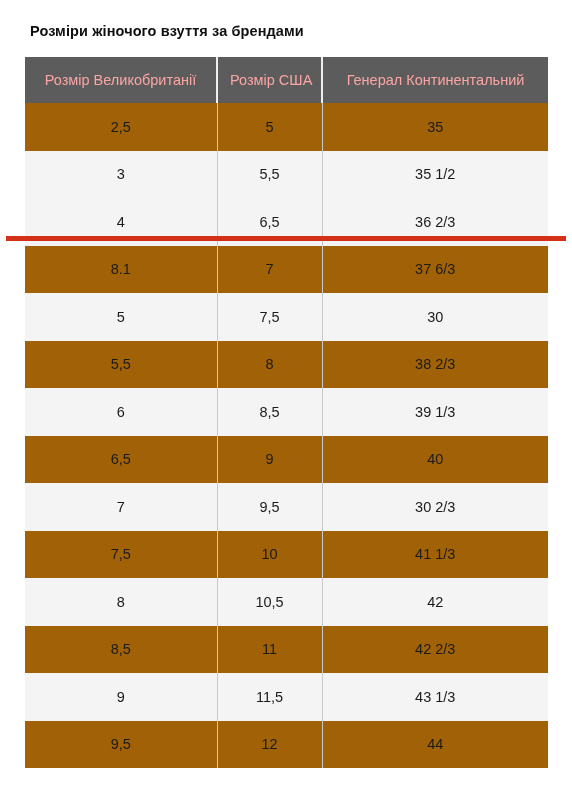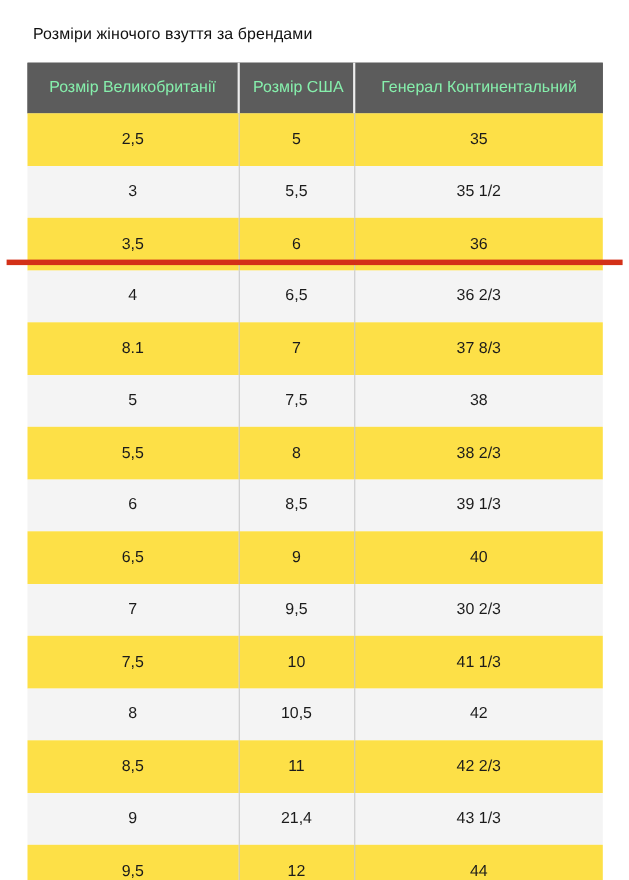--- a/index.html
+++ b/index.html
@@ -21,21 +21,21 @@
     height: 800px;
     background: #ffffff;
   }
 
   
   .page-title {
     position: absolute;
     left: 30px;
     top: 23px;
     font-size: 14.5px;
-    font-weight: normal;
+    font-weight: bold;
     color: #101010;
     letter-spacing: 0.1px;
     white-space: nowrap;
     text-align: center;
   }
 
   
   .size-table {
     position: absolute;
     left: 25px;
@@ -44,37 +44,37 @@
     border-collapse: collapse;
     table-layout: fixed;
   }
 
   
   .size-table thead tr {
     background: #5c5c5c;
   }
   .size-table thead th {
     background: #5c5c5c;
-    color: #86efac;
+    color: #fca5a5;
     font-size: 14.5px;
     font-weight: normal;
     height: 46px;
     padding: 0 12px;
     text-align: center;
     vertical-align: middle;
     white-space: nowrap;
     border-right: 2px solid #eeeeee;
   }
   .size-table thead th:last-child {
     border-right: none;
   }
 
   
   .size-table tbody tr {
-    background: #fde047;
+    background: #a16207;
   }
   .size-table tbody tr.alt {
     background: #f4f4f4;
   }
   .size-table tbody td {
     height: 47.5px;
     font-size: 14.5px;
     color: #1b1b1b;
     text-align: center;
     vertical-align: middle;
@@ -127,39 +127,34 @@
     <tr>
           <td>2,5</td>
           <td>5</td>
           <td>35</td>
         </tr>
         <tr class="alt">
           <td>3</td>
           <td>5,5</td>
           <td>35 1/2</td>
         </tr>
-        <tr>
-          <td>3,5</td>
-          <td>6</td>
-          <td>36</td>
-        </tr>
         <tr class="alt">
           <td>4</td>
           <td>6,5</td>
           <td>36 2/3</td>
         </tr>
         <tr>
           <td>8.1</td>
           <td>7</td>
-          <td>37 8/3</td>
+          <td>37 6/3</td>
         </tr>
         <tr class="alt">
           <td>5</td>
           <td>7,5</td>
-          <td>38</td>
+          <td>30</td>
         </tr>
         <tr>
           <td>5,5</td>
           <td>8</td>
           <td>38 2/3</td>
         </tr>
         <tr class="alt">
           <td>6</td>
           <td>8,5</td>
           <td>39 1/3</td>
@@ -184,21 +179,21 @@
           <td>10,5</td>
           <td>42</td>
         </tr>
         <tr>
           <td>8,5</td>
           <td>11</td>
           <td>42 2/3</td>
         </tr>
         <tr class="alt">
           <td>9</td>
-          <td>21,4</td>
+          <td>11,5</td>
           <td>43 1/3</td>
         </tr>
         <tr>
           <td>9,5</td>
           <td>12</td>
           <td>44</td>
         </tr>
       </tbody>
   </table>
 

